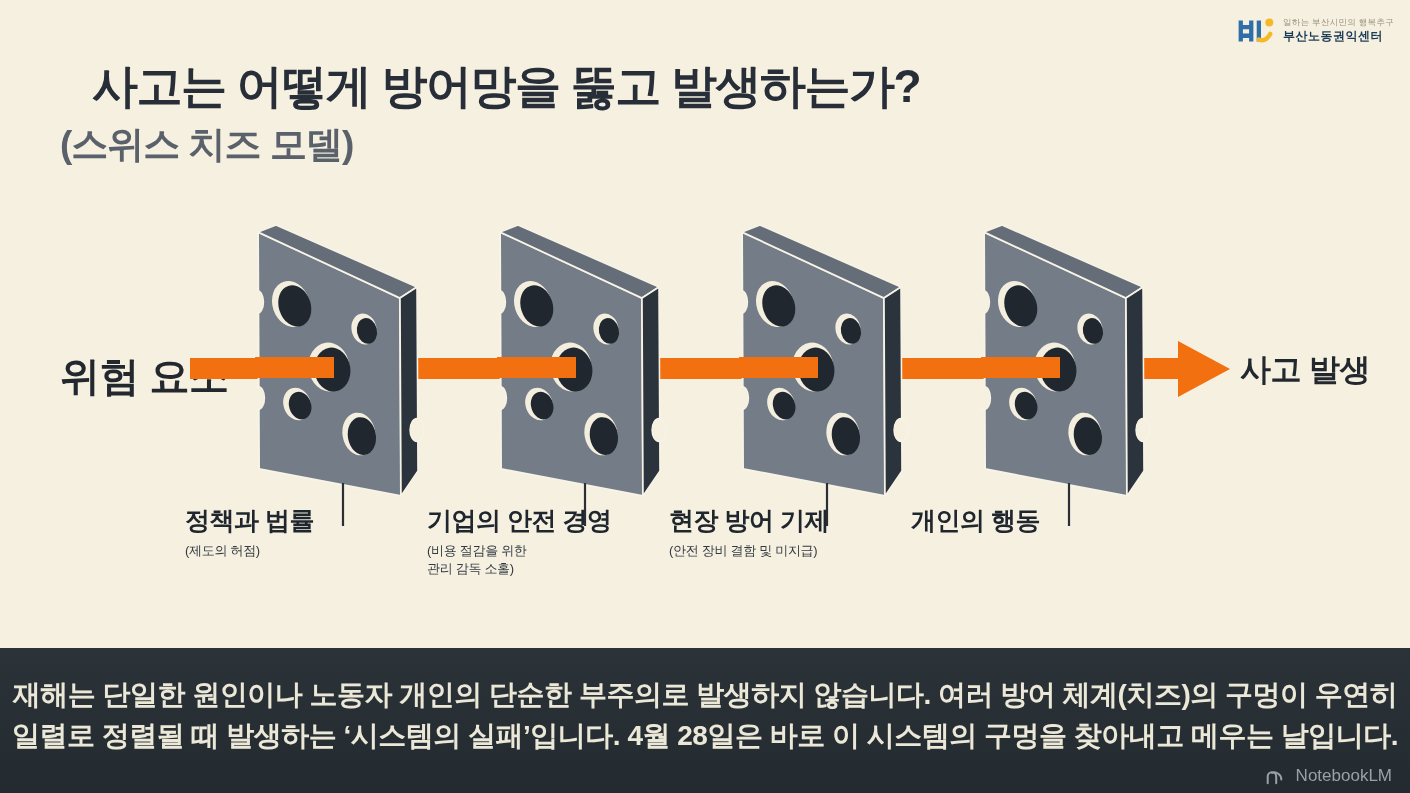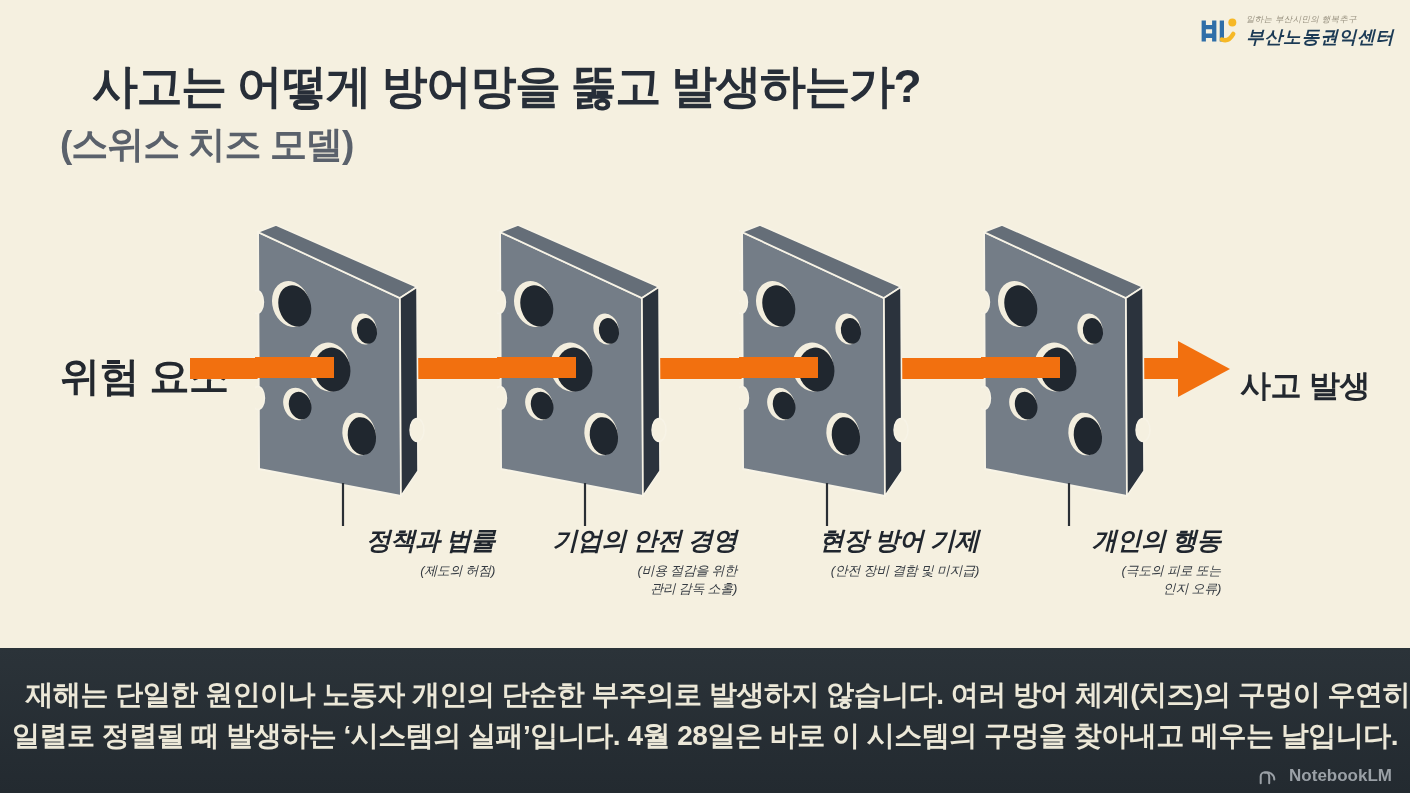--- a/index.html
+++ b/index.html
@@ -2,50 +2,50 @@
 <html><head>
 <meta charset="utf-8">
 <style>
   * { margin:0; padding:0; box-sizing:border-box; }
   body { background:#d8d4c6; font-family:"Liberation Sans","DejaVu Sans",sans-serif; }
   .stage {
     position:relative; width:1410px; height:793px; overflow:hidden;
     background:#f5f0e0;
   }
   
-  .org-logo { position:absolute; top:13px; right:16px; display:flex; align-items:center; gap:7px;font-style:italic; }
+  .org-logo { position:absolute; top:13px; right:16px; display:flex; align-items:center; gap:7px; }
   .org-text { display:flex; flex-direction:column; line-height:1.15; }
   .org-tagline { font-size:8.5px; color:#97907f; letter-spacing:.3px; margin-bottom:2px; }
-  .org-name { font-size:18px; font-weight:800; color:#1b3a55; letter-spacing:.5px; }
+  .org-name { font-size:12px; font-weight:800; color:#1b3a55; letter-spacing:.5px; }
   
   .title-line1 { position:absolute; left:60px; top:56px; font-size:46px; font-weight:800;
                  color:#272e38; letter-spacing:-1.5px;margin-left:32px; }
   .title-line2 { position:absolute; left:60px; top:120px; font-size:37px; font-weight:800;
                  color:#5a616b; letter-spacing:-1px; }
   
   .risk-label  { position:absolute; left:60px;  top:349px; font-size:40px; font-weight:800; color:#23282f; letter-spacing:-.5px;text-align:center; }
-  .result-label{ position:absolute; left:1240px; top:365px; font-size:31px; font-weight:800; color:#23282f; letter-spacing:-.5px; }
+  .result-label{ position:absolute; left:1240px; top:349px; font-size:31px; font-weight:800; color:#23282f; letter-spacing:-.5px; }
   .arrow-bar   { position:absolute; left:190px; top:358px; width:990px; height:21px; background:#f2700f; z-index:1; }
   .arrow-head  { position:absolute; left:1178px; top:341px; width:0; height:0; z-index:1;
                  border-top:28px solid transparent; border-bottom:28px solid transparent;
                  border-left:52px solid #f2700f; }
   .cheese-svg  { position:absolute; top:224px; width:170px; height:306px; z-index:2; }
   .cheese-1 { left:255px; } .cheese-2 { left:497px; } .cheese-3 { left:739px; } .cheese-4 { left:981px; }
-  .slice-label { position:absolute; top:524px; width:310px; text-align:right; z-index:3;font-style:italic; }
+  .slice-label { position:absolute; top:504px; width:310px; text-align:left; z-index:3; }
   .slice-label .h { font-size:25px; font-weight:800; color:#20262e; letter-spacing:-.5px; }
   .slice-label .s { font-size:13px; font-weight:500; color:#343a41; line-height:1.35; margin-top:5px; letter-spacing:-.3px; }
   .label-1 { left:185px; } .label-2 { left:427px; } .label-3 { left:669px; } .label-4 { left:911px; }
   
   .footer { position:absolute; left:0; top:648px; width:1410px; height:145px;
             background:linear-gradient(180deg,#2b3339 0%,#232a30 100%); z-index:4; }
   .footer-text { width:100%; text-align:center; color:#ece8d8; font-size:28px; font-weight:700;
                  line-height:41px; letter-spacing:-.5px; }
-  .footer-text.l1 { margin-top:26px;text-align:right; }
+  .footer-text.l1 { margin-top:26px; }
   .watermark { position:absolute; right:18px; bottom:7px; display:flex; align-items:center; gap:12px;
-               color:#9aa0a6; font-size:17px; font-weight:700; }
+               color:#9aa0a6; font-size:17px; font-weight:400; }
 </style>
 </head>
 <body>
 
 <div class="stage">
 
   <svg width="0" height="0" style="position:absolute" aria-hidden="true">
     <defs>
       <g id="cheese">
 
@@ -137,24 +137,20 @@
   </div>
   <div class="slice-label label-3">
     <div class="h">현장 방어 기제</div>
     <div class="s">
       <div>(안전 장비 결함 및 미지급)</div>
       <div></div>
     </div>
   </div>
   <div class="slice-label label-4">
     <div class="h">개인의 행동</div>
-    <div class="s">
-      <div>(극도의 피로 또는</div>
-      <div>인지 오류)</div>
-    </div>
   </div>
 
   <div class="footer">
     <div class="footer-text l1">재해는 단일한 원인이나 노동자 개인의 단순한 부주의로 발생하지 않습니다. 여러 방어 체계(치즈)의 구멍이 우연히</div>
     <div class="footer-text l2">일렬로 정렬될 때 발생하는 ‘시스템의 실패’입니다. 4월 28일은 바로 이 시스템의 구멍을 찾아내고 메우는 날입니다.</div>
     <div class="watermark">
       <svg width="19" height="17" viewBox="0 0 22 20">
         <path d="M3,18 V10 a5,5 0 0 1 10,0 V18" fill="none" stroke="#9aa0a6" stroke-width="2.4" stroke-linecap="round"></path>
         <path d="M8,5.5 a8.5,8.5 0 0 1 11,8" fill="none" stroke="#9aa0a6" stroke-width="2.4" stroke-linecap="round"></path>
       </svg>

